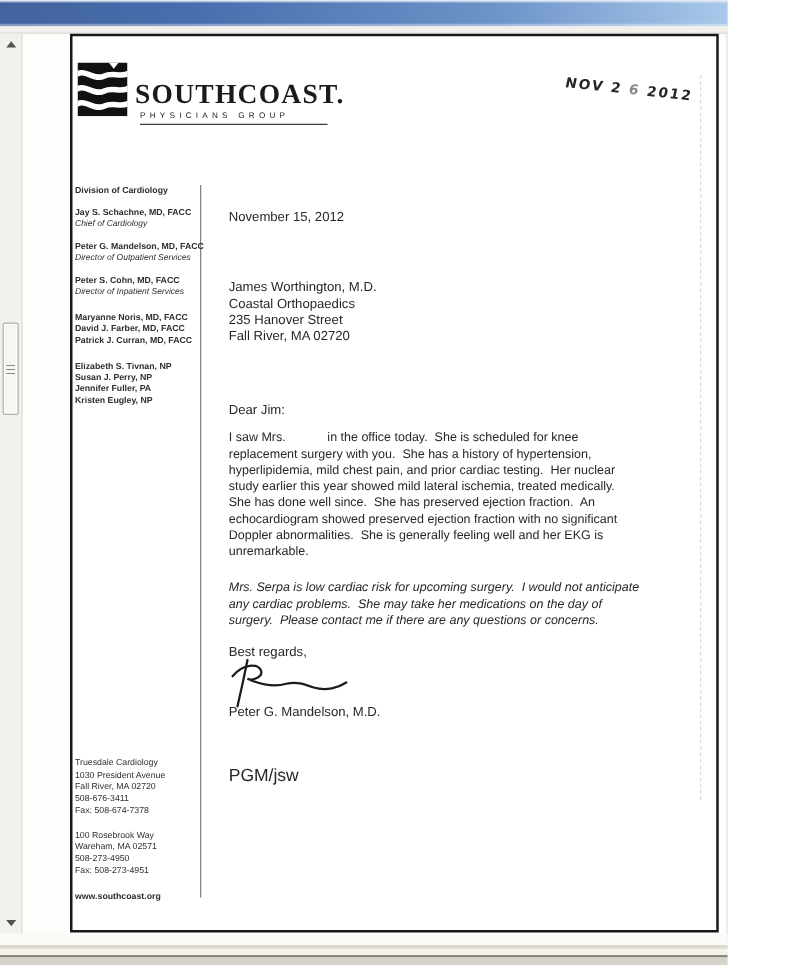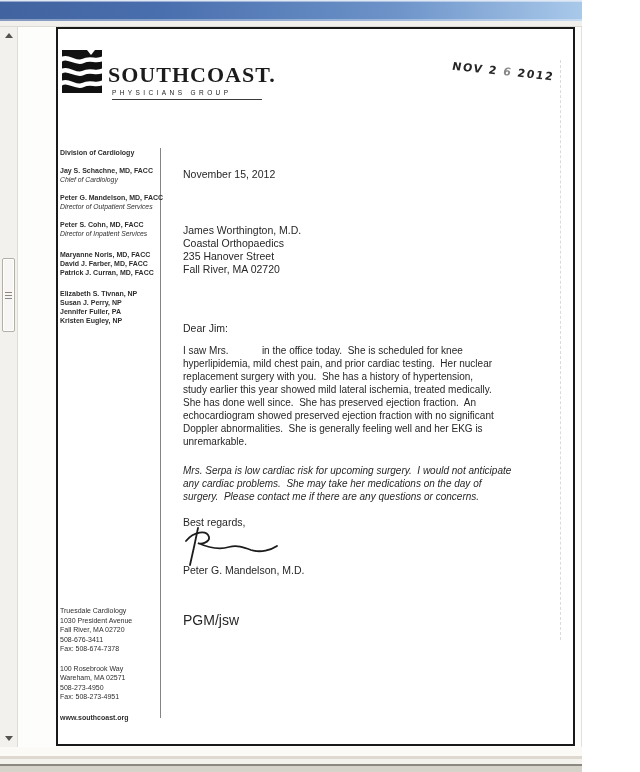--- a/index.html
+++ b/index.html
@@ -173,22 +173,22 @@
         <div>Coastal Orthopaedics</div>
         <div>235 Hanover Street</div>
         <div>Fall River, MA 02720</div>
       </div>
 
 
       <div class="salutation">Dear Jim:</div>
 
       <div class="para1">
         <div class="body-line">I saw Mrs.            in the office today.  She is scheduled for knee</div>
+        <div class="body-line">replacement surgery with you.  She has a history of hypertension,</div>
         <div class="body-line">hyperlipidemia, mild chest pain, and prior cardiac testing.  Her nuclear</div>
-        <div class="body-line">replacement surgery with you.  She has a history of hypertension,</div>
         <div class="body-line">study earlier this year showed mild lateral ischemia, treated medically.</div>
         <div class="body-line">She has done well since.  She has preserved ejection fraction.  An</div>
         <div class="body-line">echocardiogram showed preserved ejection fraction with no significant</div>
         <div class="body-line">Doppler abnormalities.  She is generally feeling well and her EKG is</div>
         <div class="body-line">unremarkable.</div>
       </div>
 
       <div class="para2">
         <div class="body-line">Mrs. Serpa is low cardiac risk for upcoming surgery.  I would not anticipate</div>
         <div class="body-line">any cardiac problems.  She may take her medications on the day of</div>

